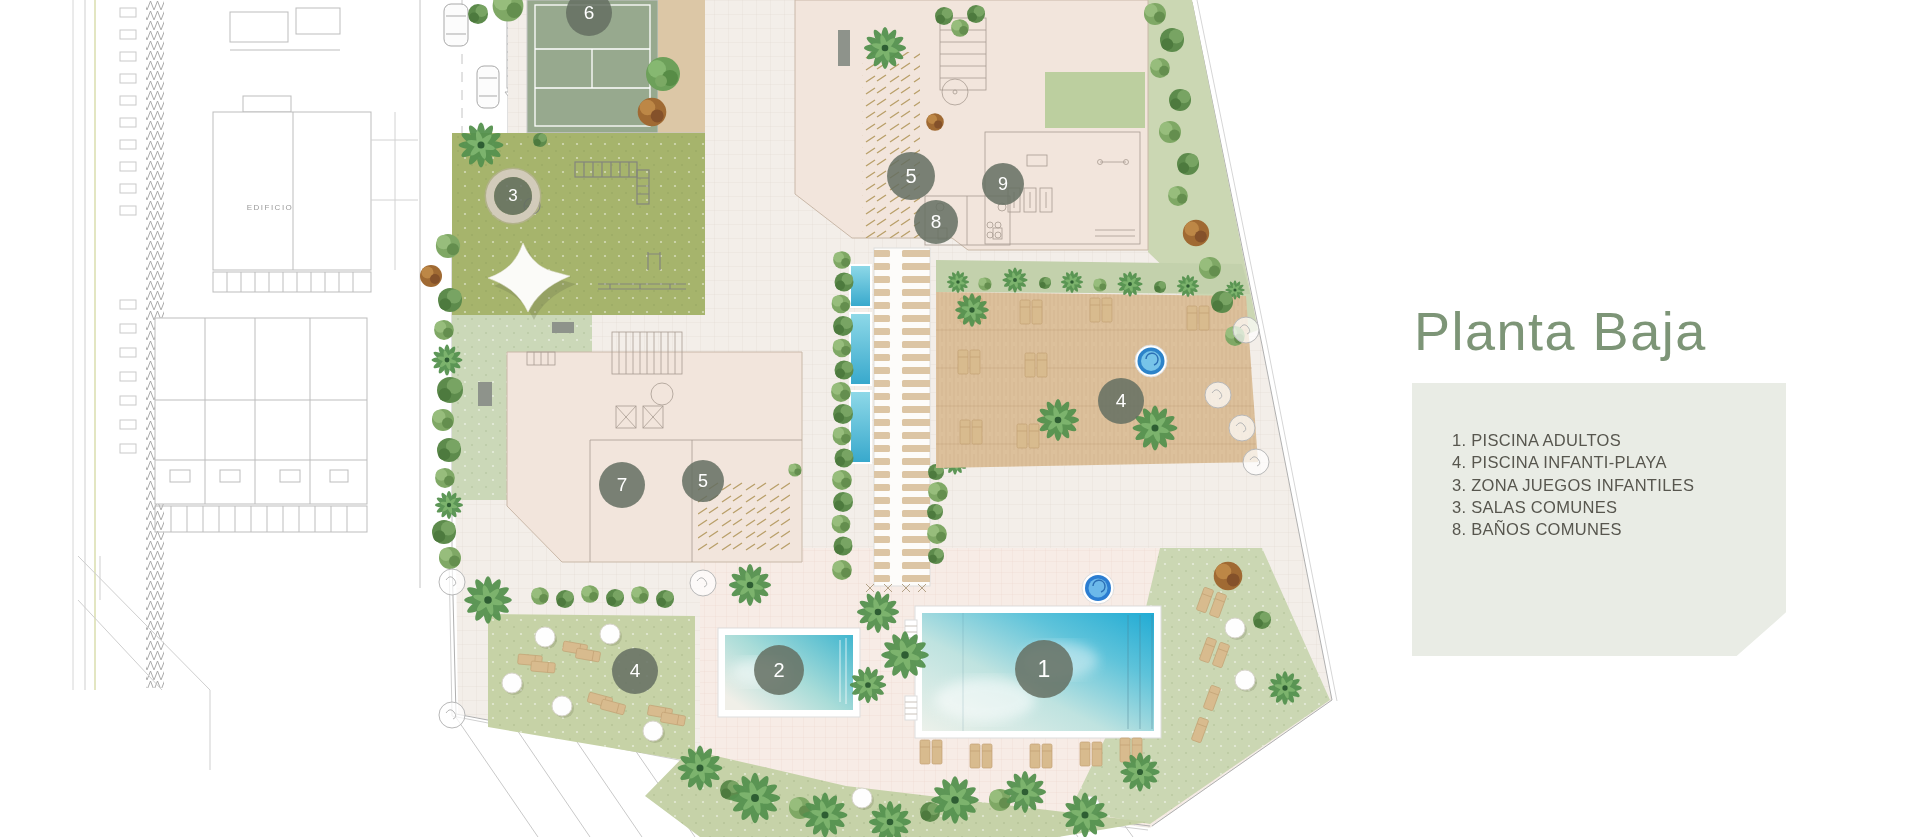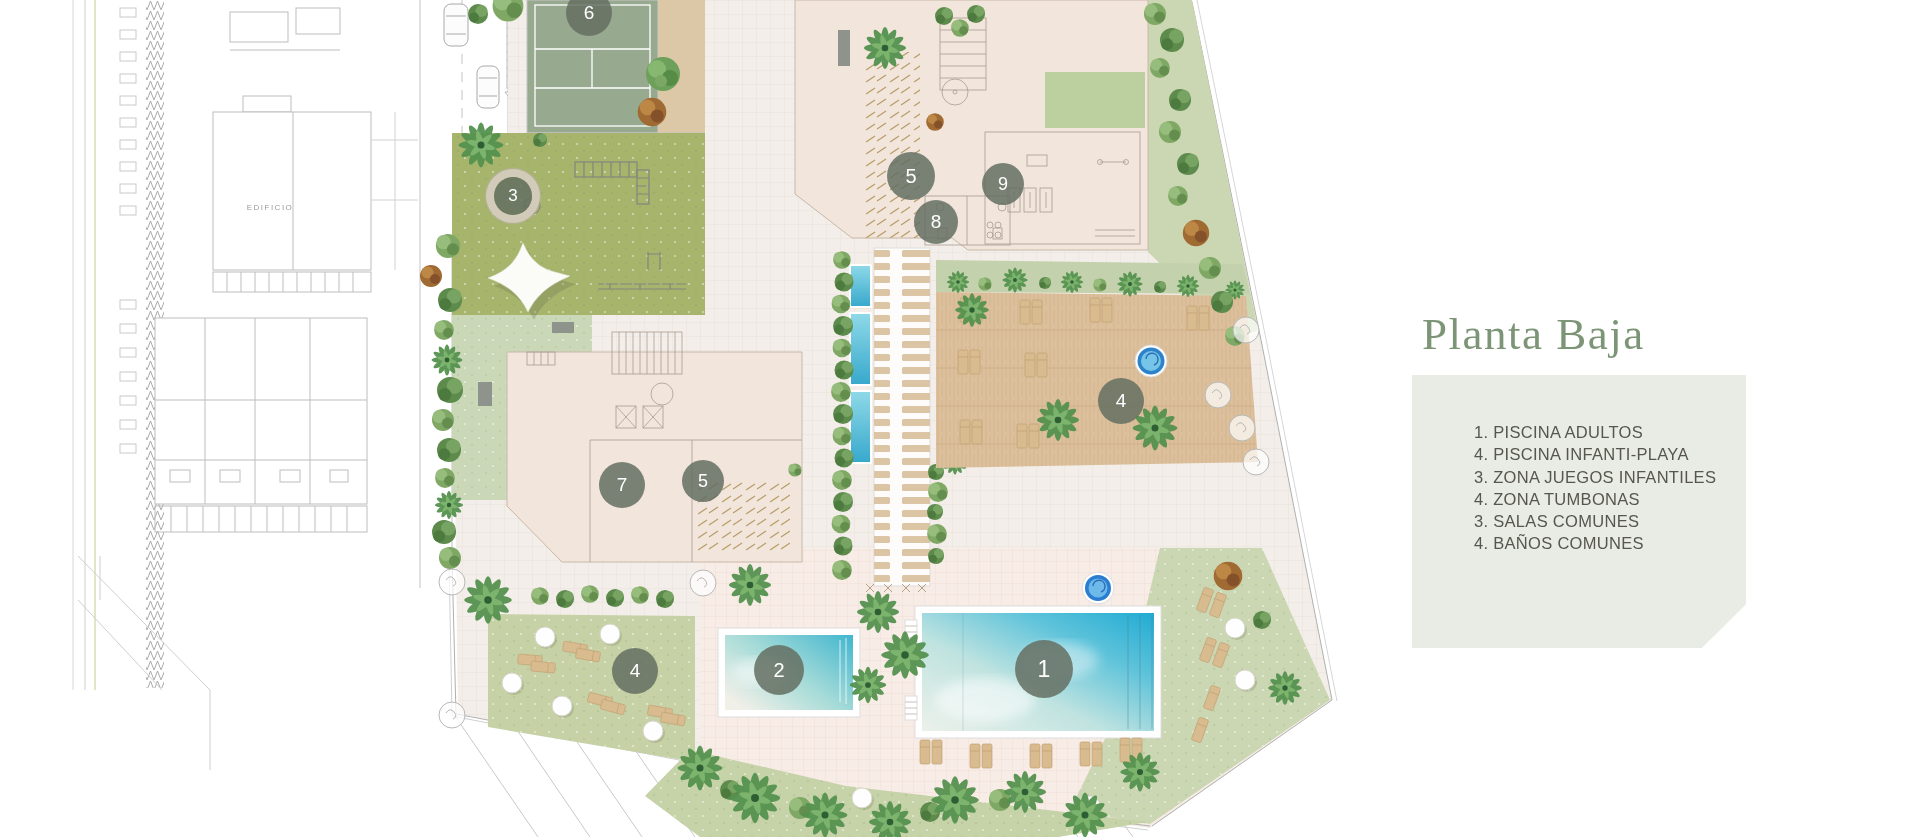--- a/index.html
+++ b/index.html
@@ -5,25 +5,25 @@
   html,body{margin:0;padding:0;background:#fff;}
   .stage{position:relative;width:1920px;height:837px;background:#ffffff;overflow:hidden;
          font-family:"Liberation Sans",sans-serif;}
   .plan-svg{position:absolute;left:0;top:0;}
   
   .marker{position:absolute;transform:translate(-50%,-50%);border-radius:50%;
           background:rgba(100,110,98,.85);color:#fff;display:flex;align-items:center;
           justify-content:center;font-family:"Liberation Sans",sans-serif;cursor:pointer;}
   .marker.halo{box-shadow:0 0 0 8px rgba(213,205,190,.92),0 0 0 9.5px rgba(185,176,160,.55);}
   
-  .title{position:absolute;left:1414px;top:300px;margin:8px;
-         font-family:Liberation Serif, serif;font-weight:400;
-         font-size:45px;color:#7d9577;letter-spacing:1.5px;}
-  .legend{position:absolute;left:1412px;top:375px;width:334px;height:273px;
-          background:#e9ece5;box-sizing:border-box;padding:46px 0 0 62px;
+  .title{position:absolute;left:1414px;top:300px;margin:0;
+         font-family:Liberation Sans, sans-serif;font-weight:400;
+         font-size:54px;color:#7d9577;letter-spacing:1.5px;}
+  .legend{position:absolute;left:1412px;top:383px;width:374px;height:273px;
+          background:#e9ece5;box-sizing:border-box;padding:46px 0 0 40px;
           clip-path:polygon(0 0,100% 0,100% 84%,86.8% 100%,0 100%);}
   .legend-item{font-size:16.5px;line-height:22.3px;color:#57564e;letter-spacing:.3px;}
 </style>
 </head>
 <body>
 
 <div class="stage">
 
 <svg class="plan-svg" width="1340" height="837" viewBox="0 0 1340 837">
   <defs>
@@ -550,19 +550,18 @@
 <div class="marker" style="left:1044px;top:669px;width:58px;height:58px;font-size:23px;">
   <span>1</span>
     </div>
 
 <div>
   <h1 class="title">Planta Baja</h1>
   <div class="legend">
     <div class="legend-item">1. PISCINA ADULTOS</div>
     <div class="legend-item">4. PISCINA INFANTI-PLAYA</div>
     <div class="legend-item">3. ZONA JUEGOS INFANTILES</div>
-    <div class="legend-item">4. ZONA TUMBONAS</div>
     <div class="legend-item">3. SALAS COMUNES</div>
-    <div class="legend-item">4. BAÑOS COMUNES</div>
+    <div class="legend-item">8. BAÑOS COMUNES</div>
   </div>
 </div>
 
 </div>
 
 </body></html>

